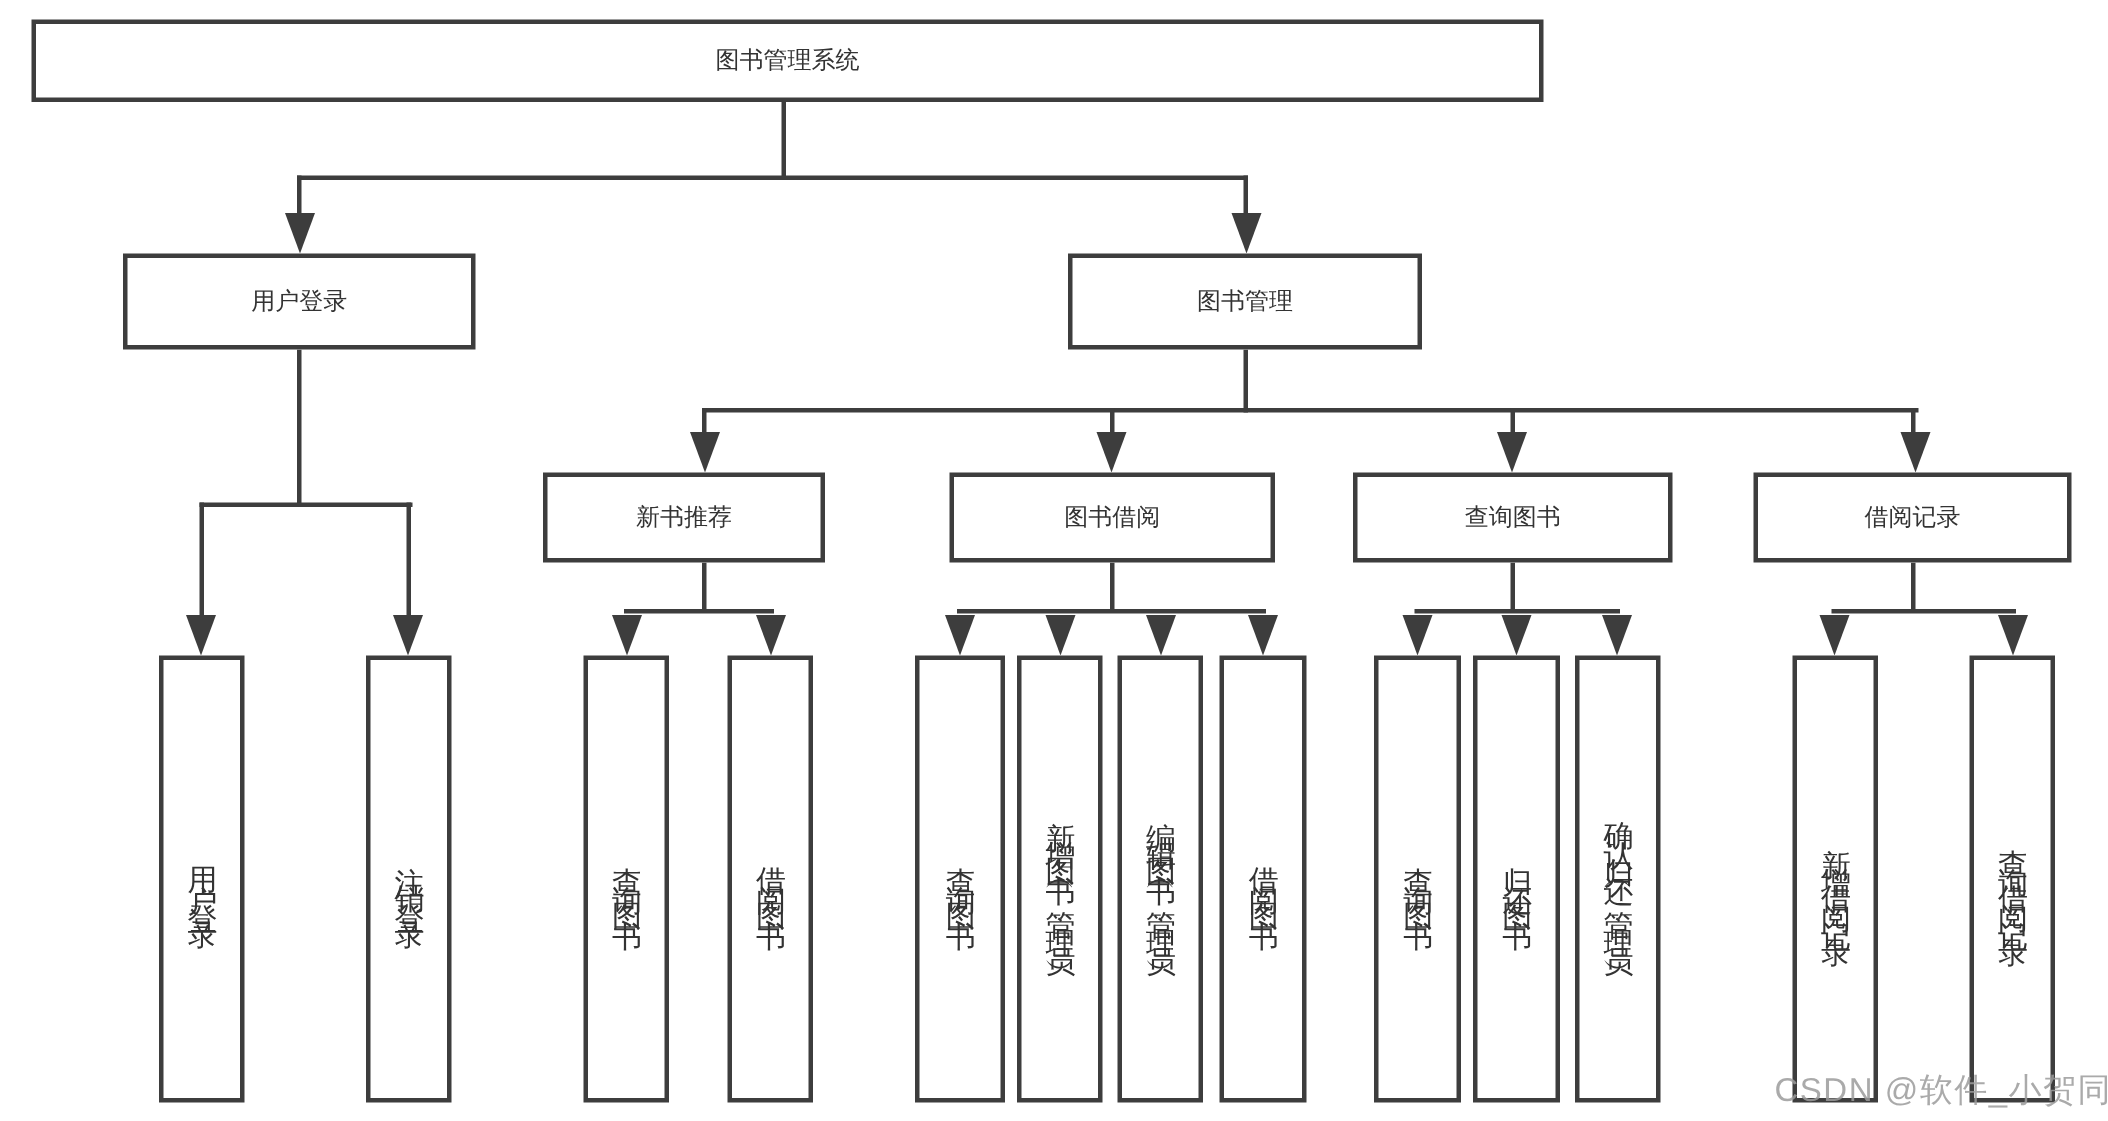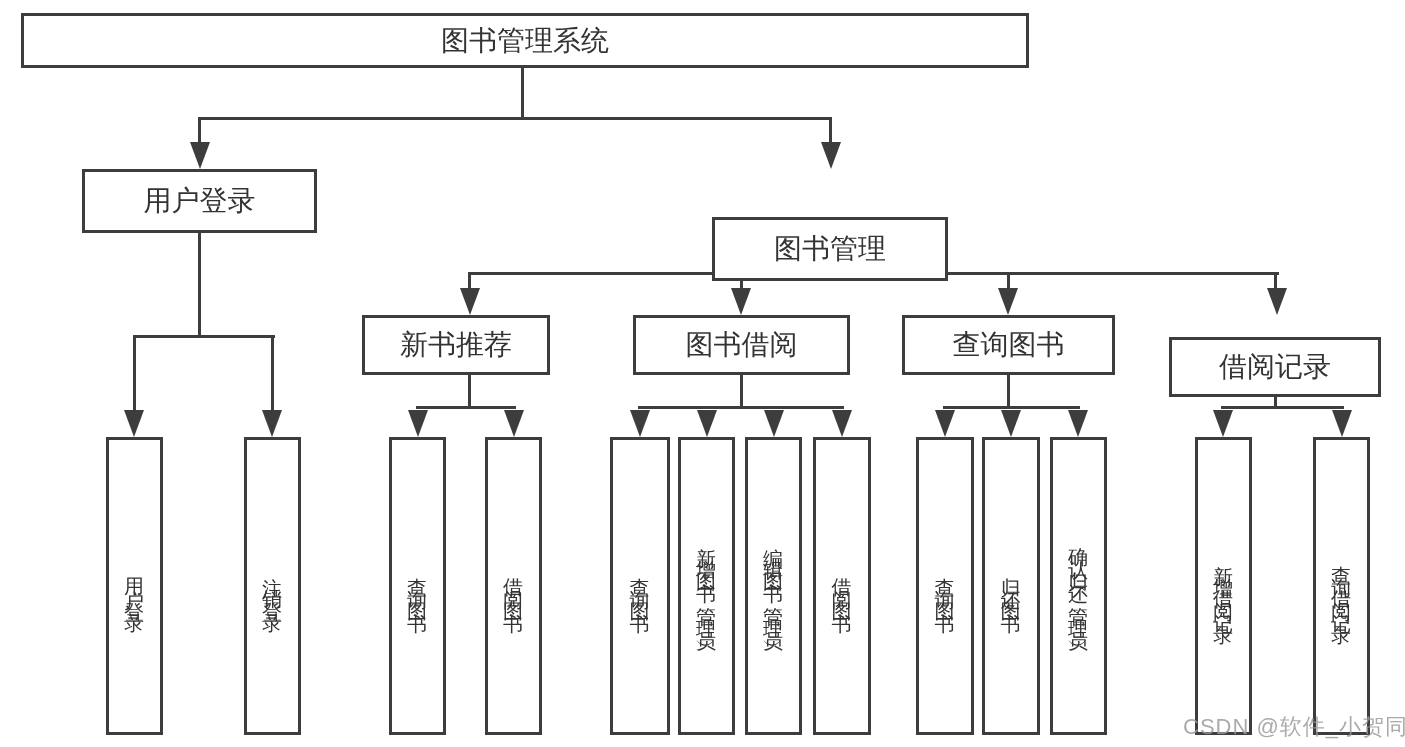--- a/index.html
+++ b/index.html
@@ -11,21 +11,21 @@
   #stage{
     position:relative;width:1405px;height:747px;background:var(--bg);
     overflow:hidden;
     font-family:"Liberation Sans","DejaVu Sans",sans-serif;
     color:var(--text);
   }
   .box{
     position:absolute;box-sizing:border-box;background:#fff;
     border:3px solid var(--line);
     display:flex;align-items:center;justify-content:center;
-    font-size:28px;color:var(--text);text-align:center;
+    font-size:16px;color:var(--text);text-align:center;
     z-index:2;
   }
   .vbox{
     writing-mode:vertical-rl;text-orientation:mixed;
     letter-spacing:12px;font-size:20px;line-height:1;
   }
   .v,.h{position:absolute;background:var(--line);z-index:1;}
   .v{width:3px;}
   .h{height:3px;}
   .arw{
@@ -47,21 +47,21 @@
   <div class="box" style="left:21px;top:13px;width:1008px;height:55px;">图书管理系统</div>
 
   <div class="v" style="left:521px;top:67px;height:53px;"></div>
   <div class="h" style="left:198px;top:117px;width:634px;"></div>
   <div class="v" style="left:198px;top:117px;height:26px;"></div>
   <div class="arw" style="left:190px;top:142px;"></div>
   <div class="v" style="left:829px;top:117px;height:26px;"></div>
   <div class="arw" style="left:821px;top:142px;"></div>
 
   <div class="box" style="left:82px;top:169px;width:235px;height:64px;">用户登录</div>
-  <div class="box" style="left:712px;top:169px;width:236px;height:64px;margin-top:48px;">图书管理</div>
+  <div class="box" style="left:712px;top:169px;width:236px;height:64px;">图书管理</div>
 
   <div class="v" style="left:198px;top:233px;height:105px;"></div>
   <div class="h" style="left:133px;top:335px;width:142px;"></div>
   <div class="v" style="left:133px;top:335px;height:77px;"></div>
   <div class="arw" style="left:124px;top:410px;"></div>
   <div class="v" style="left:271px;top:335px;height:77px;"></div>
   <div class="arw" style="left:262px;top:410px;"></div>
 
   <div class="v" style="left:829px;top:233px;height:42px;"></div>
   <div class="h" style="left:468px;top:272px;width:811px;"></div>
@@ -70,21 +70,21 @@
   <div class="v" style="left:740px;top:272px;height:18px;"></div>
   <div class="arw" style="left:731px;top:288px;"></div>
   <div class="v" style="left:1007px;top:272px;height:18px;"></div>
   <div class="arw" style="left:998px;top:288px;"></div>
   <div class="v" style="left:1274px;top:272px;height:18px;"></div>
   <div class="arw" style="left:1267px;top:288px;"></div>
 
   <div class="box" style="left:362px;top:315px;width:188px;height:60px;">新书推荐</div>
   <div class="box" style="left:633px;top:315px;width:217px;height:60px;">图书借阅</div>
   <div class="box" style="left:902px;top:315px;width:213px;height:60px;">查询图书</div>
-  <div class="box" style="left:1169px;top:315px;width:212px;height:60px;margin-top:22px;">借阅记录</div>
+  <div class="box" style="left:1169px;top:315px;width:212px;height:60px;">借阅记录</div>
 
   <div class="v" style="left:468px;top:375px;height:33px;"></div>
   <div class="h" style="left:416px;top:406px;width:100px;"></div>
   <div class="arw" style="left:408px;top:410px;"></div>
   <div class="arw" style="left:504px;top:410px;"></div>
 
   <div class="v" style="left:740px;top:375px;height:33px;"></div>
   <div class="h" style="left:638px;top:406px;width:206px;"></div>
   <div class="arw" style="left:630px;top:410px;"></div>
   <div class="arw" style="left:697px;top:410px;"></div>

